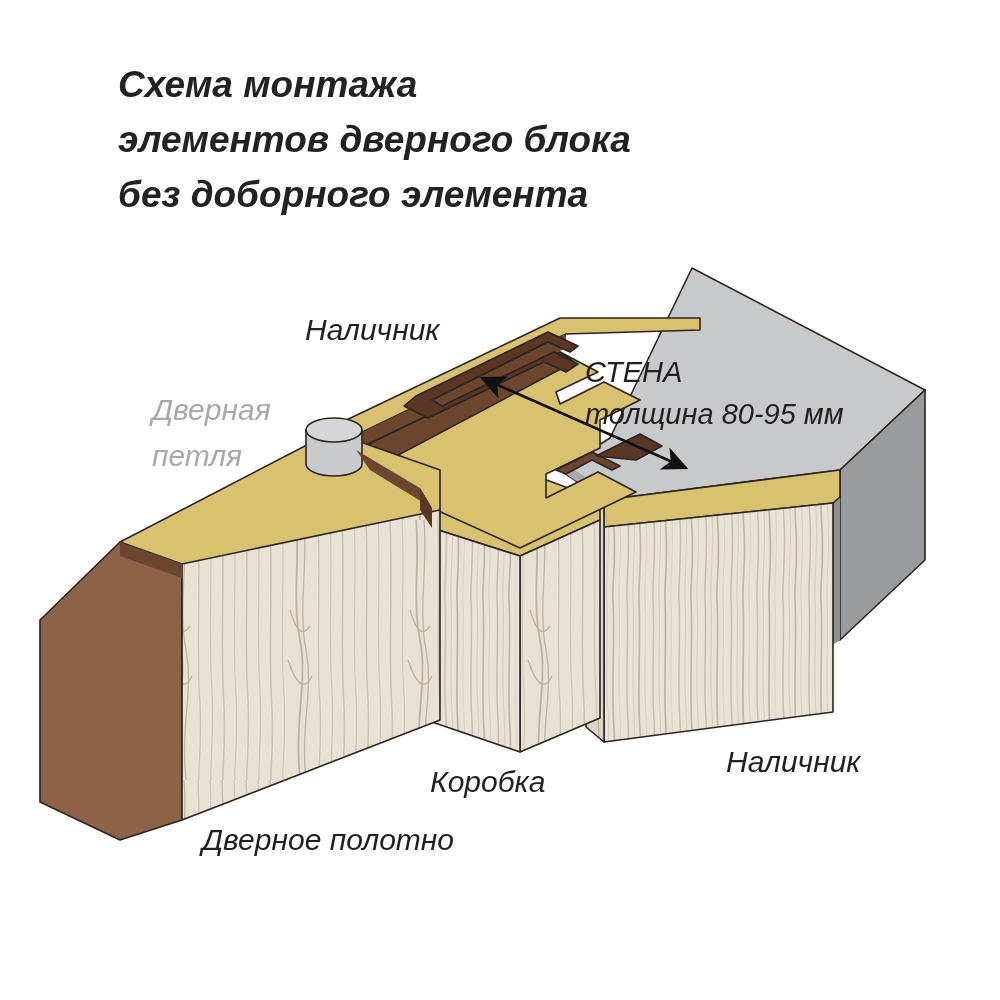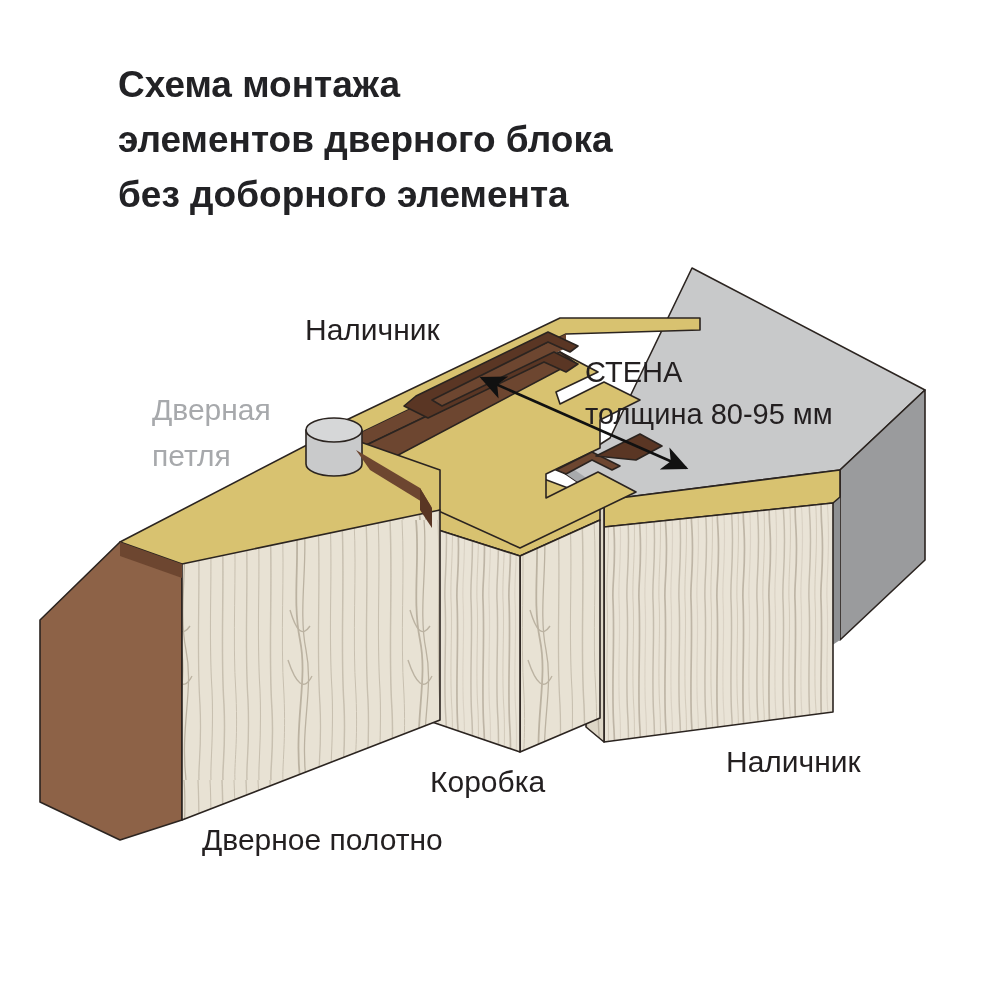--- a/index.html
+++ b/index.html
@@ -11,20 +11,21 @@
     width: 1000px;
     height: 1000px;
     font-family: "Liberation Sans", sans-serif;
     overflow: hidden;
     position: relative;
   }
   #diagram-root {
     width: 1000px;
     height: 940px;
     position: relative;
+    font-style: italic;
   }
   svg.figure {
     display: block;
     width: 1000px;
     height: 1000px;
   }
   .title-text {
     font-family: "Liberation Sans", sans-serif;
     font-weight: bold;
     font-size: 37px;

